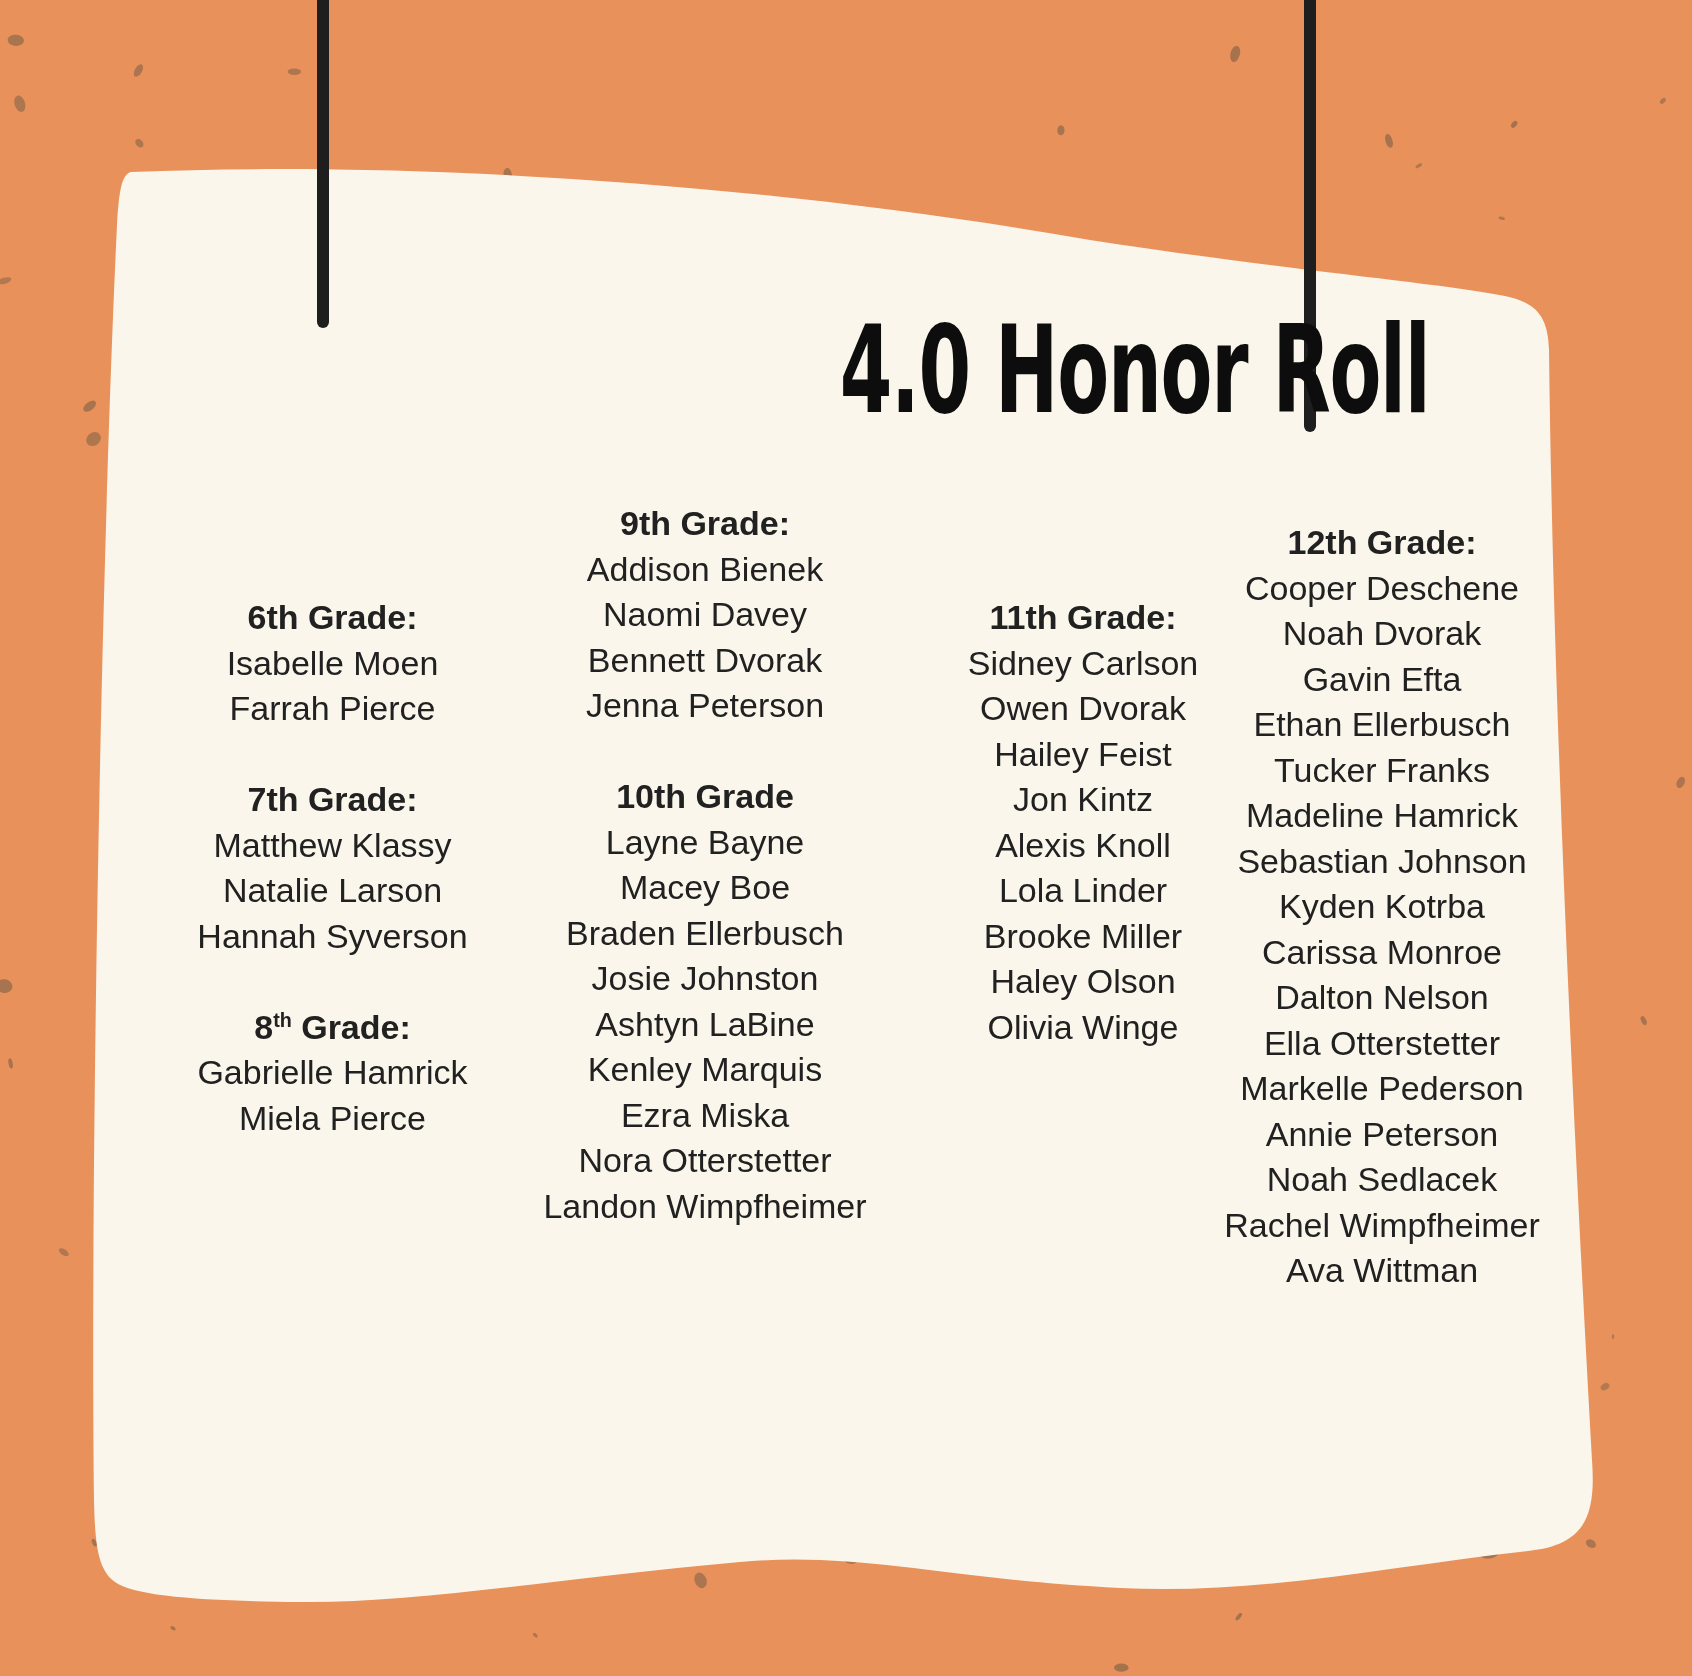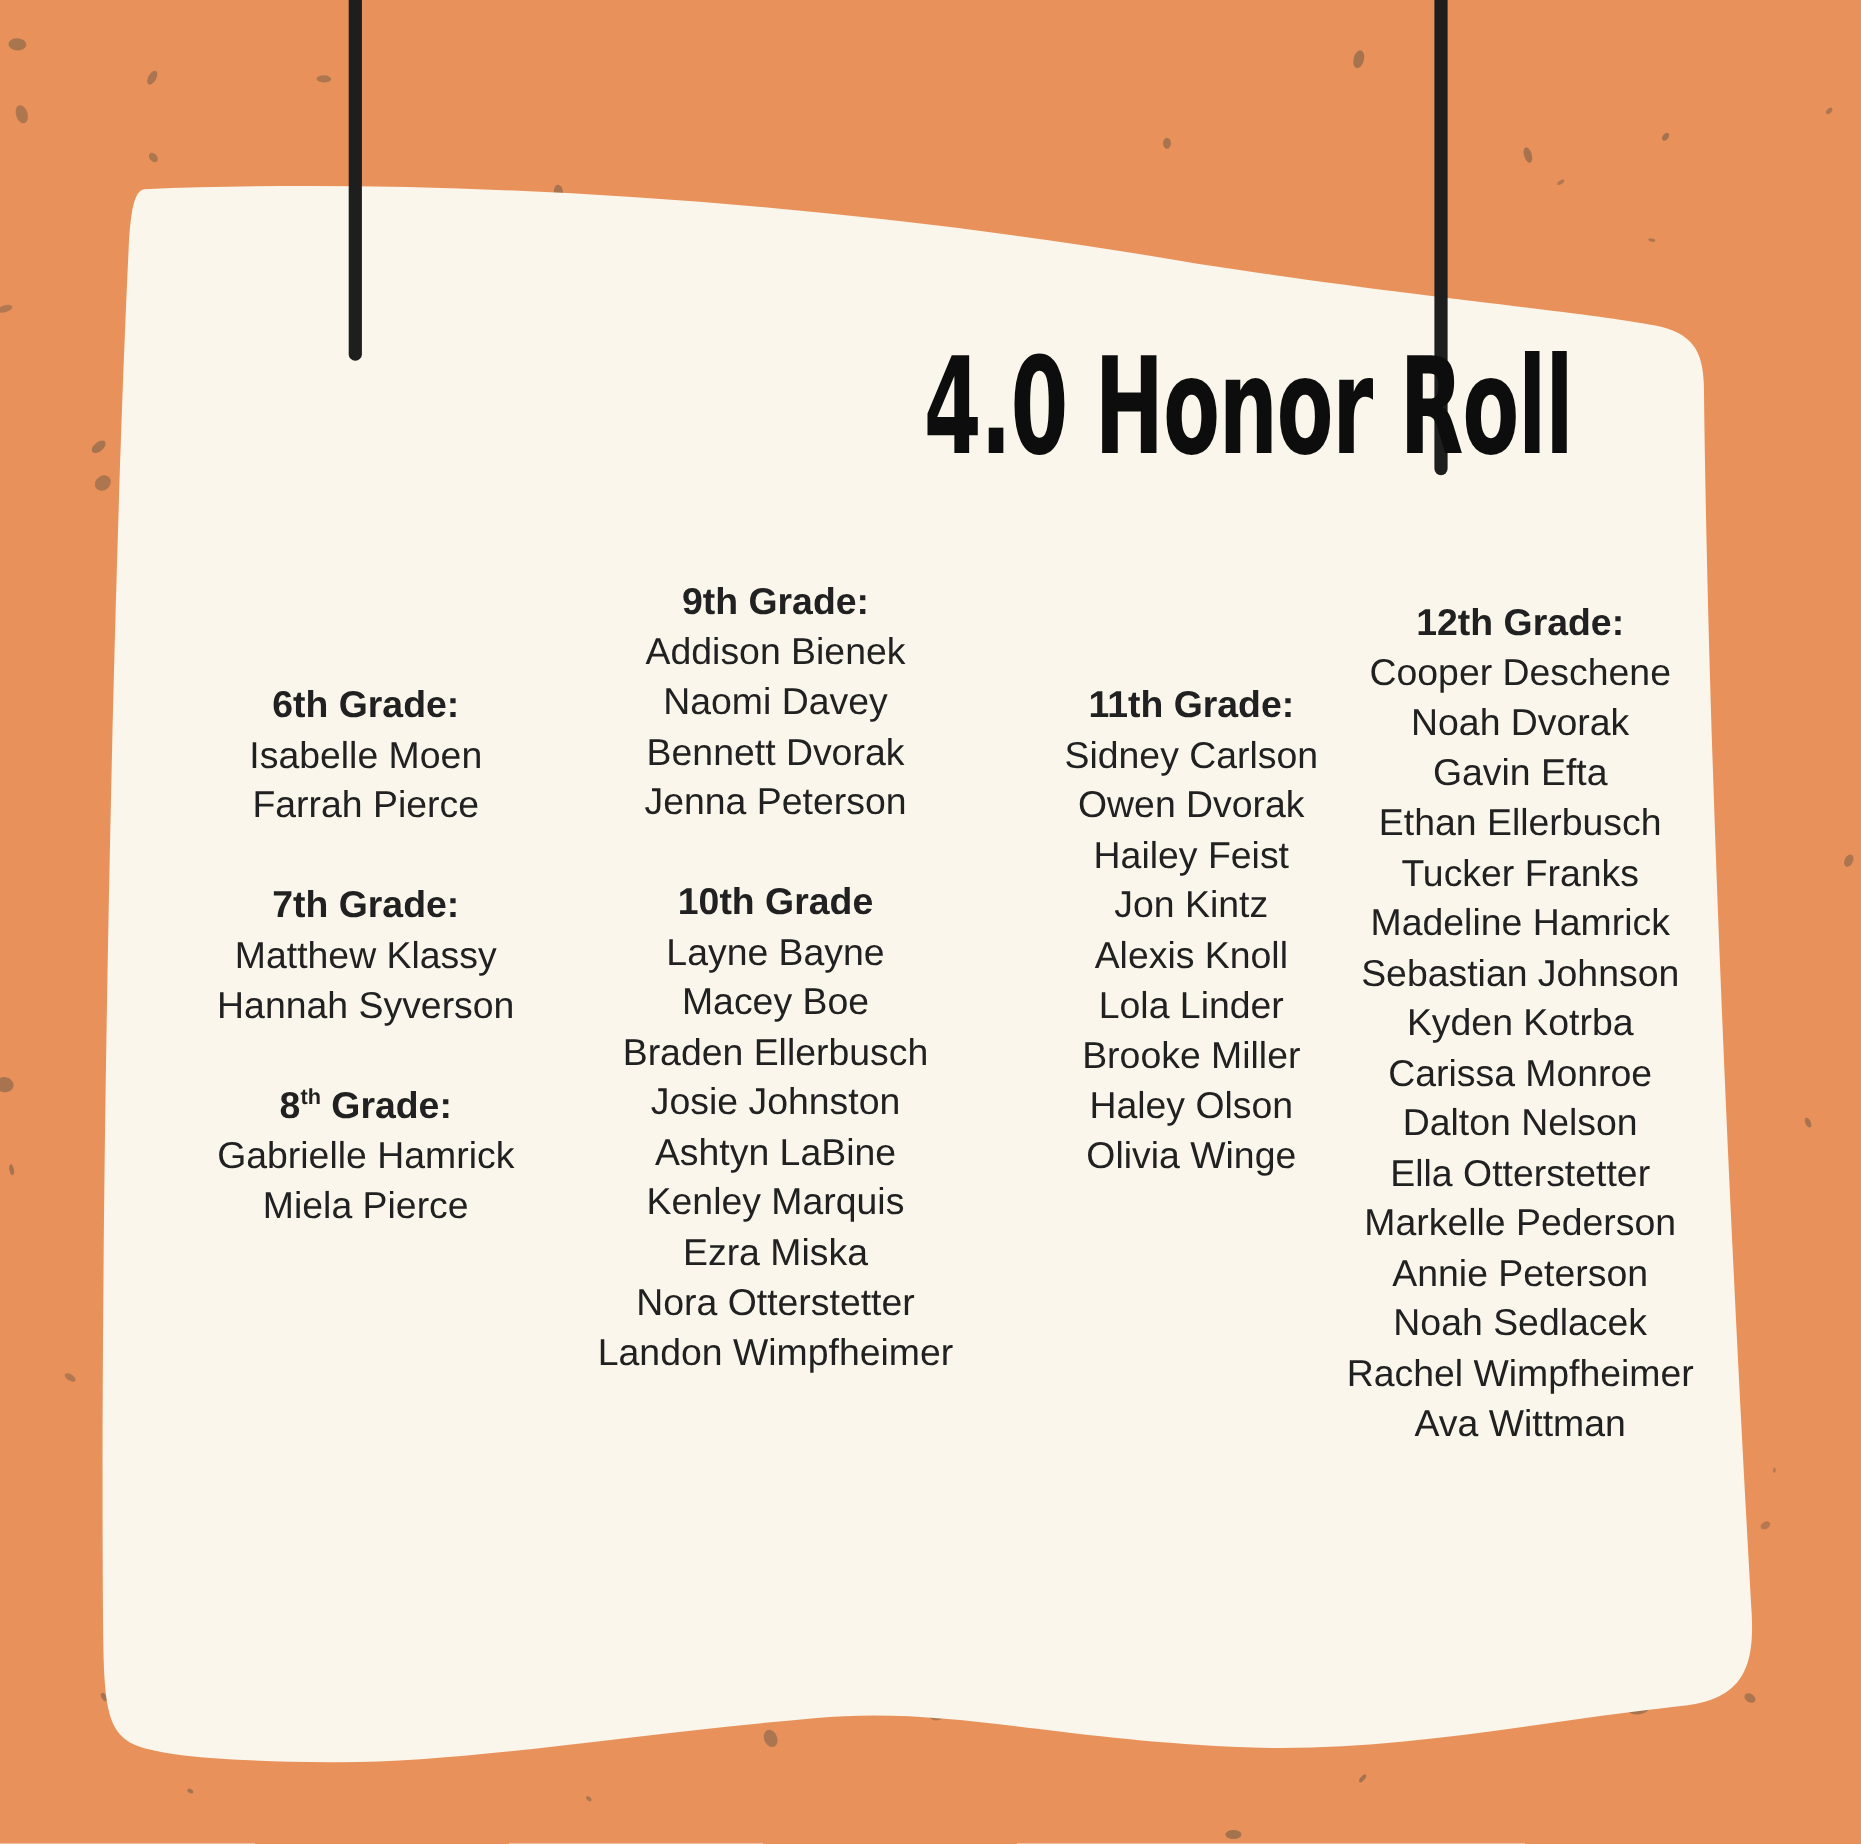--- a/index.html
+++ b/index.html
@@ -30,21 +30,21 @@
   .title .squeeze{
     display:inline-block;
     transform:scaleX(0.62);
     transform-origin:center;
     letter-spacing:-2px;
   }
   .grade-column{
     position:absolute;
     text-align:center;
     color:var(--text,#212121);
-    font-size:34px;line-height:45.5px;margin-top:24px;
+    font-size:34px;line-height:45.5px;
   }
   .grade-column .section + .section{margin-top:45.5px;}
   .grade-heading{font-weight:bold;}
   .grade-heading sup{font-size:58%;line-height:0;}
   #col-0{left:160px;top:595px;width:345px;}
   #col-1{left:510px;top:501px;width:390px;}
   #col-2{left:908px;top:595px;width:350px;}
   #col-3{left:1170px;top:520px;width:424px;}
 </style>
 </head>
@@ -200,20 +200,21 @@
 
   <div class="grade-column" id="col-0">
       <div class="section">
         <div class="grade-heading">6th Grade:</div>
         <div class="student-name">Isabelle Moen</div>
         <div class="student-name">Farrah Pierce</div>
       </div>
       <div class="section">
         <div class="grade-heading">7th Grade:</div>
         <div class="student-name">Matthew Klassy</div>
+        <div class="student-name">Natalie Larson</div>
         <div class="student-name">Hannah Syverson</div>
       </div>
       <div class="section">
         <div class="grade-heading">8<sup>th</sup> Grade:</div>
         <div class="student-name">Gabrielle Hamrick</div>
         <div class="student-name">Miela Pierce</div>
       </div>
     </div>
   <div class="grade-column" id="col-1">
       <div class="section">

